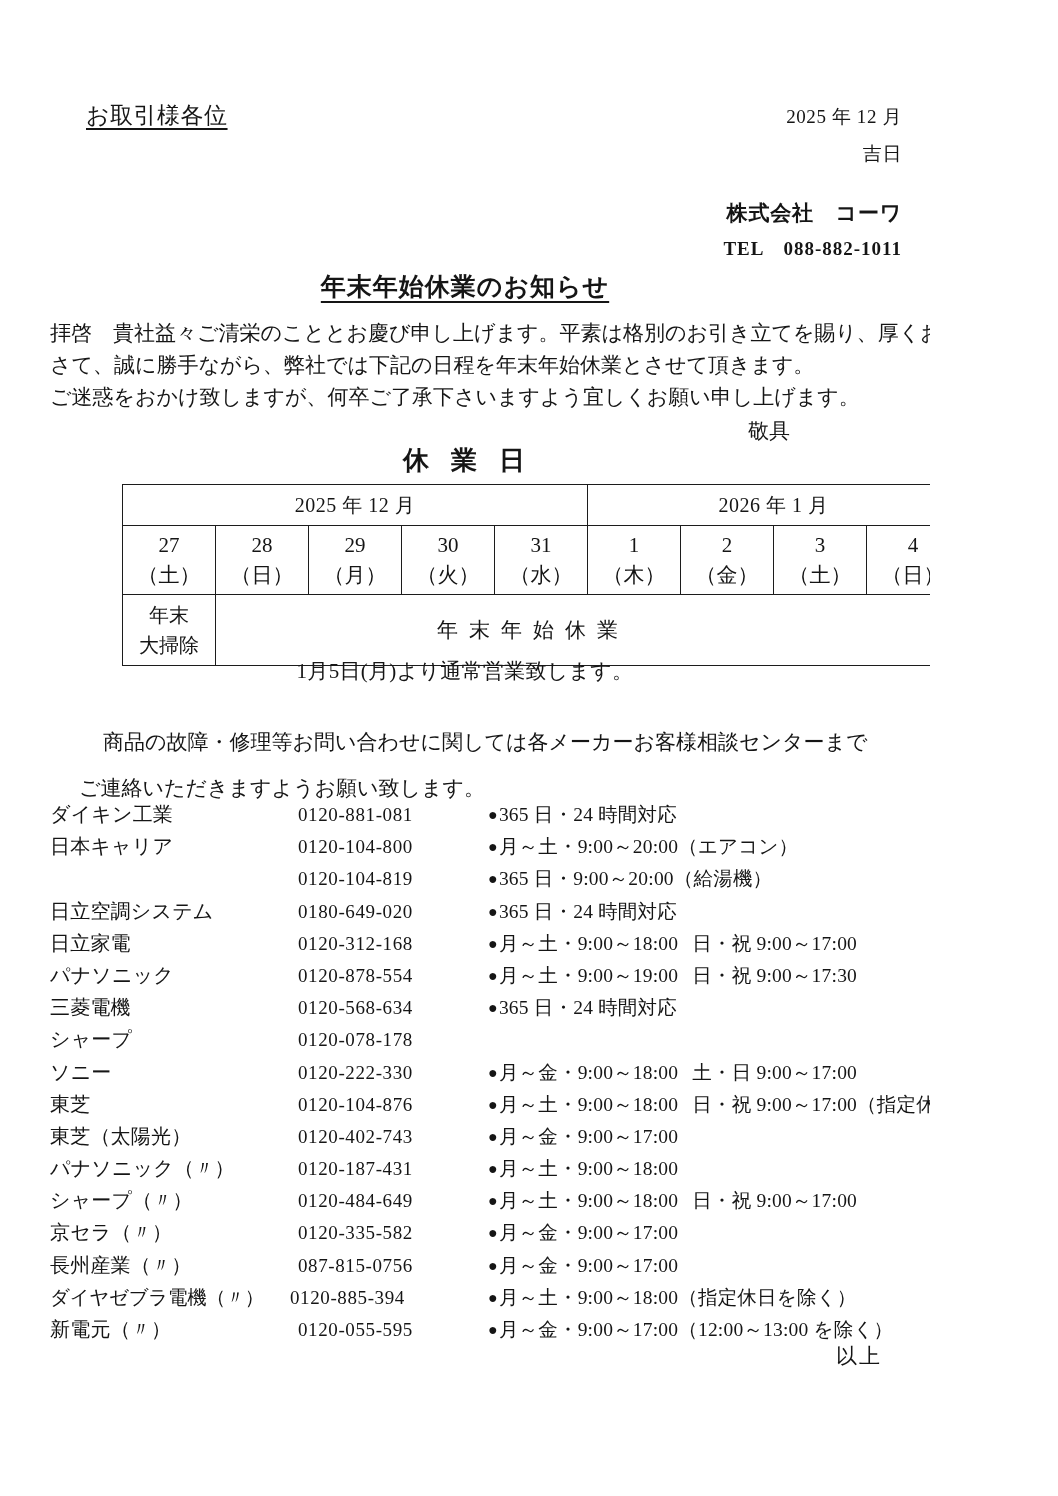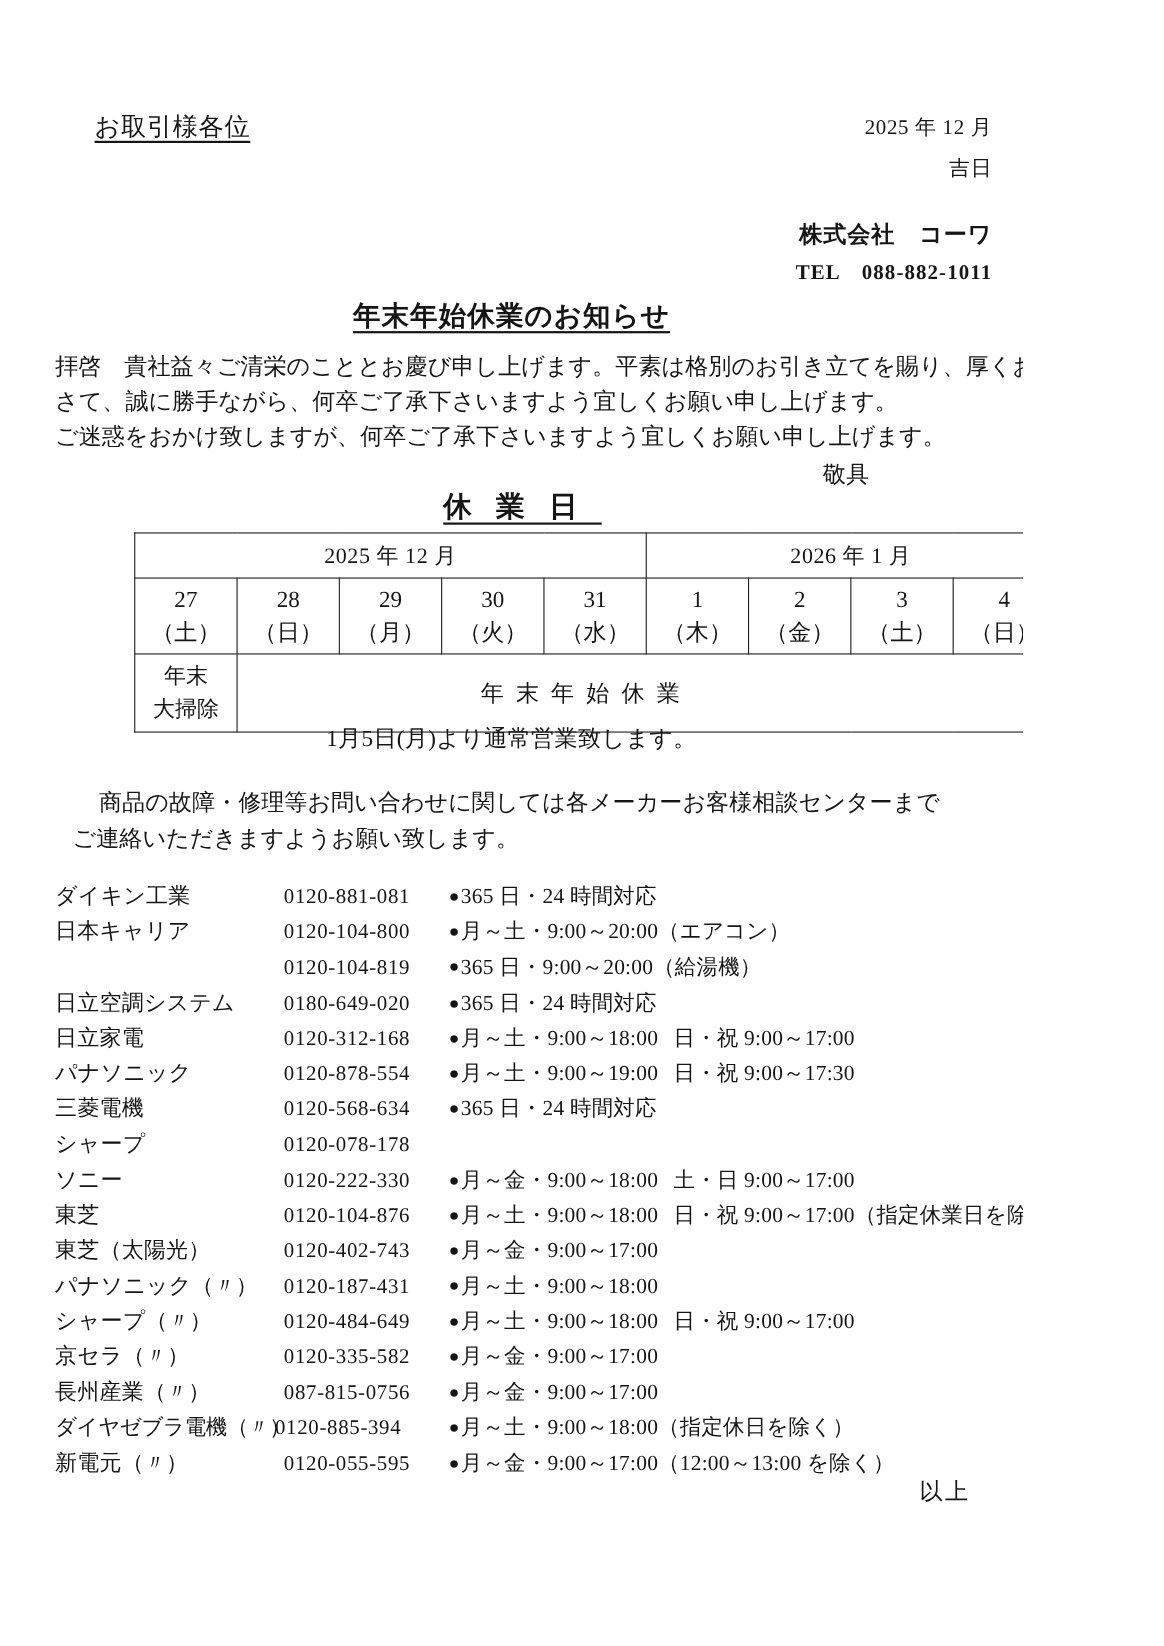--- a/index.html
+++ b/index.html
@@ -106,21 +106,20 @@
     top: 443px;
     text-align: center;
     font-size: 26px;
     font-weight: 700;
   }
   .holiday-heading span {
     display: inline-block;
     letter-spacing: 22px;
     padding-left: 22px;
     padding-right: 2px;
-    text-decoration: underline;
     text-underline-offset: 6px;
     text-decoration-thickness: 2px;
     text-align: right;
   }
 
   
   .cal-wrap {
     position: absolute;
     left: 122px;
     top: 484px;
@@ -175,36 +174,37 @@
   }
 
   
   .maker-intro {
     position: absolute;
     left: 66px;
     top: 713px;
     font-size: 21px;
     line-height: 1.55;
   }
-  .maker-intro p { margin: 0; white-space: nowrap; }
+  .maker-intro p { margin: 13px; white-space: nowrap; }
   .maker-intro .indent { padding-left: 24px; }
 
   
   .contacts {
     position: absolute;
     left: 50px;
     top: 801px;
     width: 990px;
   }
   .contact-row {
     display: flex;
     align-items: baseline;
     height: 32.2px;
     white-space: nowrap;
     font-size: 20px;
+    gap: 40px;
   }
   .c-name {
     width: 208px;
     flex: 0 0 208px;
     letter-spacing: 0.2px;
     overflow: visible;
   }
   .c-tel {
     width: 150px;
     flex: 0 0 150px;
@@ -258,21 +258,21 @@
     <div>株式会社　コーワ</div>
     <div class="tel">TEL　088-882-1011</div>
   </div>
 
   <div class="doc-title">
     <span>年末年始休業のお知らせ</span>
   </div>
 
   <div class="greeting">
     <p>拝啓　貴社益々ご清栄のこととお慶び申し上げます。平素は格別のお引き立てを賜り、厚くお礼申し上げます。</p>
-    <p>さて、誠に勝手ながら、何卒ご了承下さいますよう宜しくお願い申し上げます。</p>
+    <p>さて、誠に勝手ながら、弊社では下記の日程を年末年始休業とさせて頂きます。</p>
     <p>ご迷惑をおかけ致しますが、何卒ご了承下さいますよう宜しくお願い申し上げます。</p>
     <p class="closing">敬具</p>
   </div>
 
   <div class="holiday-heading">
     <span>休業日</span>
   </div>
 
   <div class="cal-wrap">
     <table class="cal">

